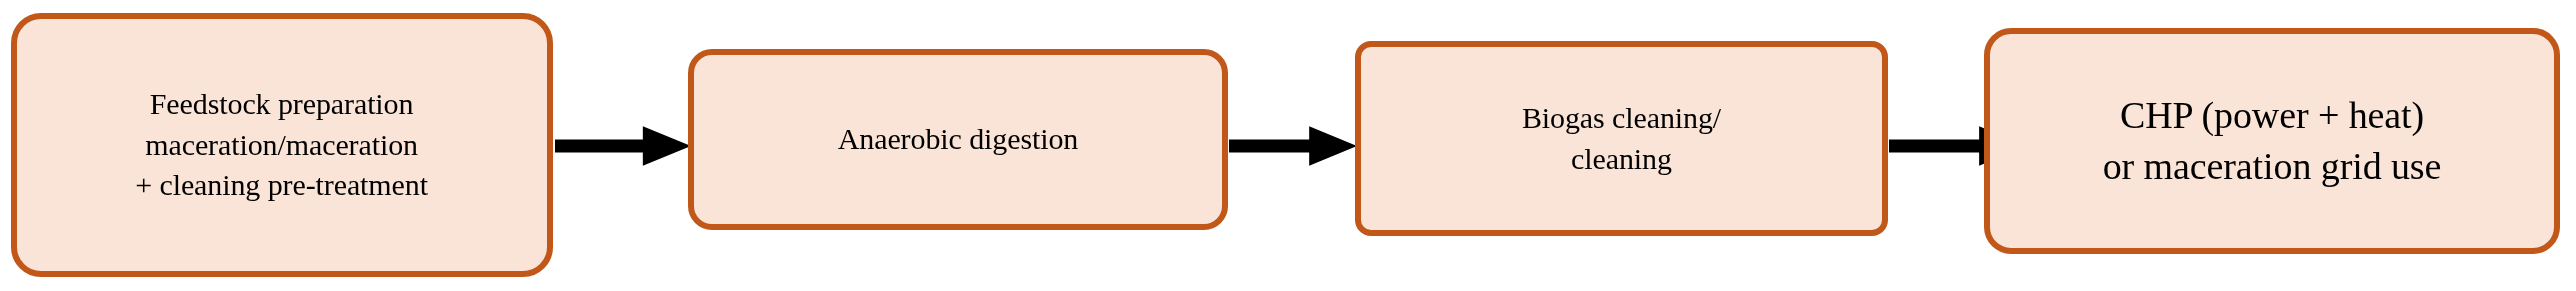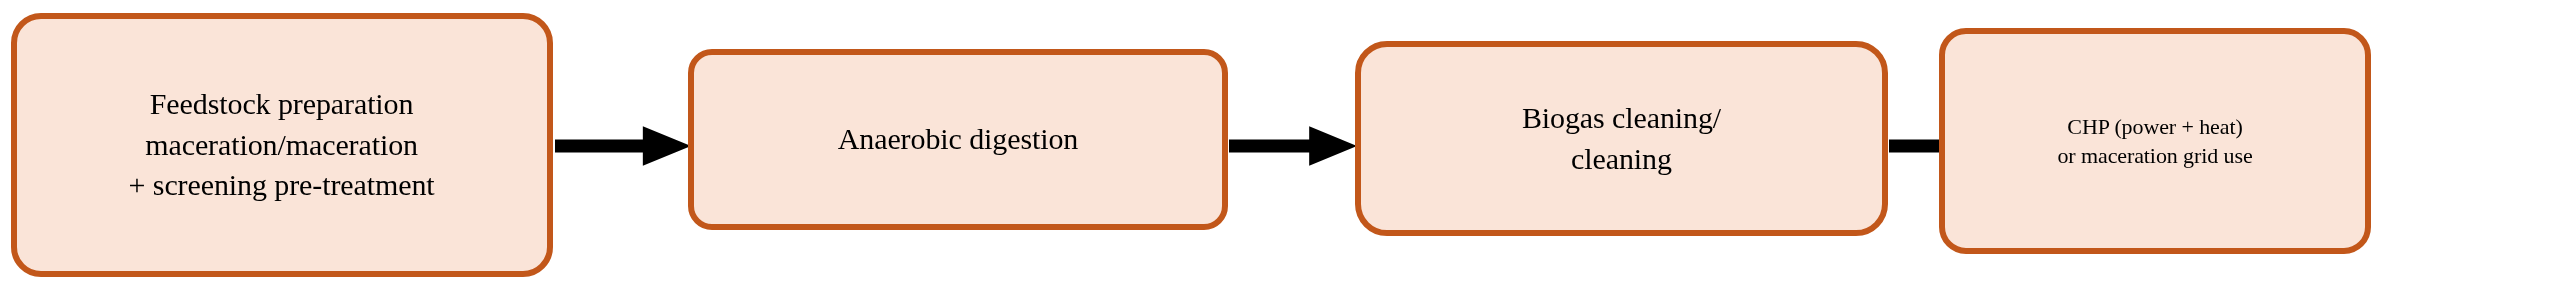--- a/index.html
+++ b/index.html
@@ -40,22 +40,22 @@
   }
 
   .process-box .box-line {
     display: block;
     white-space: nowrap;
   }
 
   
   #box-1 { left: 10.6px;   top: 12.7px;  width: 542px; height: 264px; font-size: 30px; border-radius: 30px; }
   #box-2 { left: 688px;  top: 49px;  width: 540px; height: 181px; font-size: 30px; border-radius: 24px; }
-  #box-3 { left: 1355px; top: 41px;  width: 533px; height: 195px; font-size: 30px; border-radius: 32px; }
-  #box-4 { left: 1939px; top: 28px;  width: 432px; height: 226px; font-size: 22px; border-radius: 27px; }
+  #box-3 { left: 1355px; top: 41px;  width: 533px; height: 195px; font-size: 30px; border-radius: 16px; }
+  #box-4 { left: 1984px; top: 28px;  width: 576px; height: 226px; font-size: 38px; border-radius: 27px; }
 
   
   .flow-arrow {
     position: absolute;
     top: 124px;
     height: 44px;
   }
   .flow-arrow svg { display: block; width: 100%; height: 100%; }
 
   #arrow-1 { left: 555px;  width: 136px; }
@@ -63,21 +63,21 @@
   #arrow-3 { left: 1889px; width: 138px; }
 </style>
 </head>
 <body>
 
 <div id="diagram-canvas" style="background: rgb(255, 255, 255);">
 
   <div class="process-box" id="box-1" style="--box-fill: #FAE4D8; --box-stroke: #C2571A; color: rgb(0, 0, 0);">
     <span class="box-line">Feedstock preparation</span>
     <span class="box-line">maceration/maceration</span>
-    <span class="box-line">+ screening pre-treatment</span>
+    <span class="box-line">+ cleaning pre-treatment</span>
   </div>
 
   <div class="flow-arrow" id="arrow-1">
     <svg viewBox="0 0 192 62" preserveAspectRatio="none" aria-hidden="true">
       <path d="M0,22 L124,22 L124,3 L192,31 L124,59 L124,40 L0,40 Z" fill="#000000"></path>
     </svg>
   </div>
 
   <div class="process-box" id="box-2" style="--box-fill: #FAE4D8; --box-stroke: #C2571A; color: #000000;">
     <span class="box-line">Anaerobic digestion</span>

